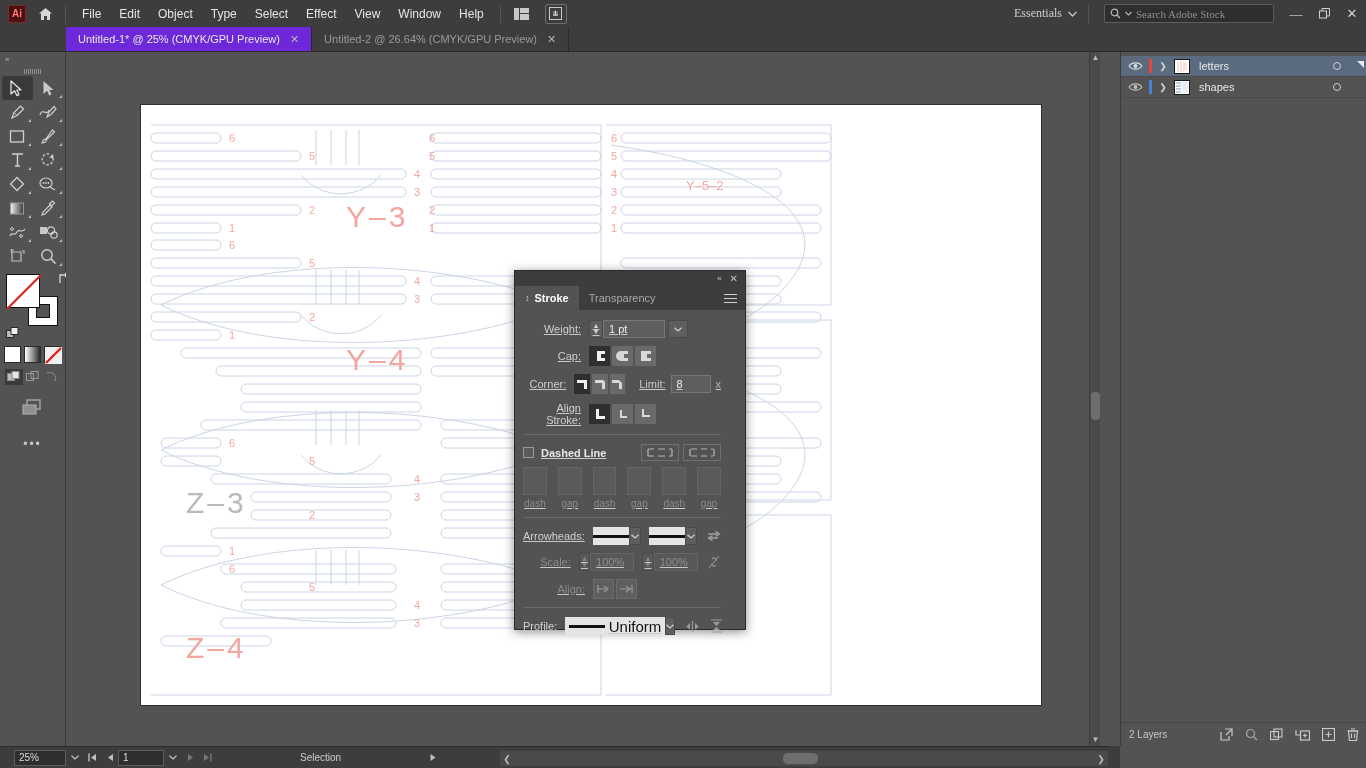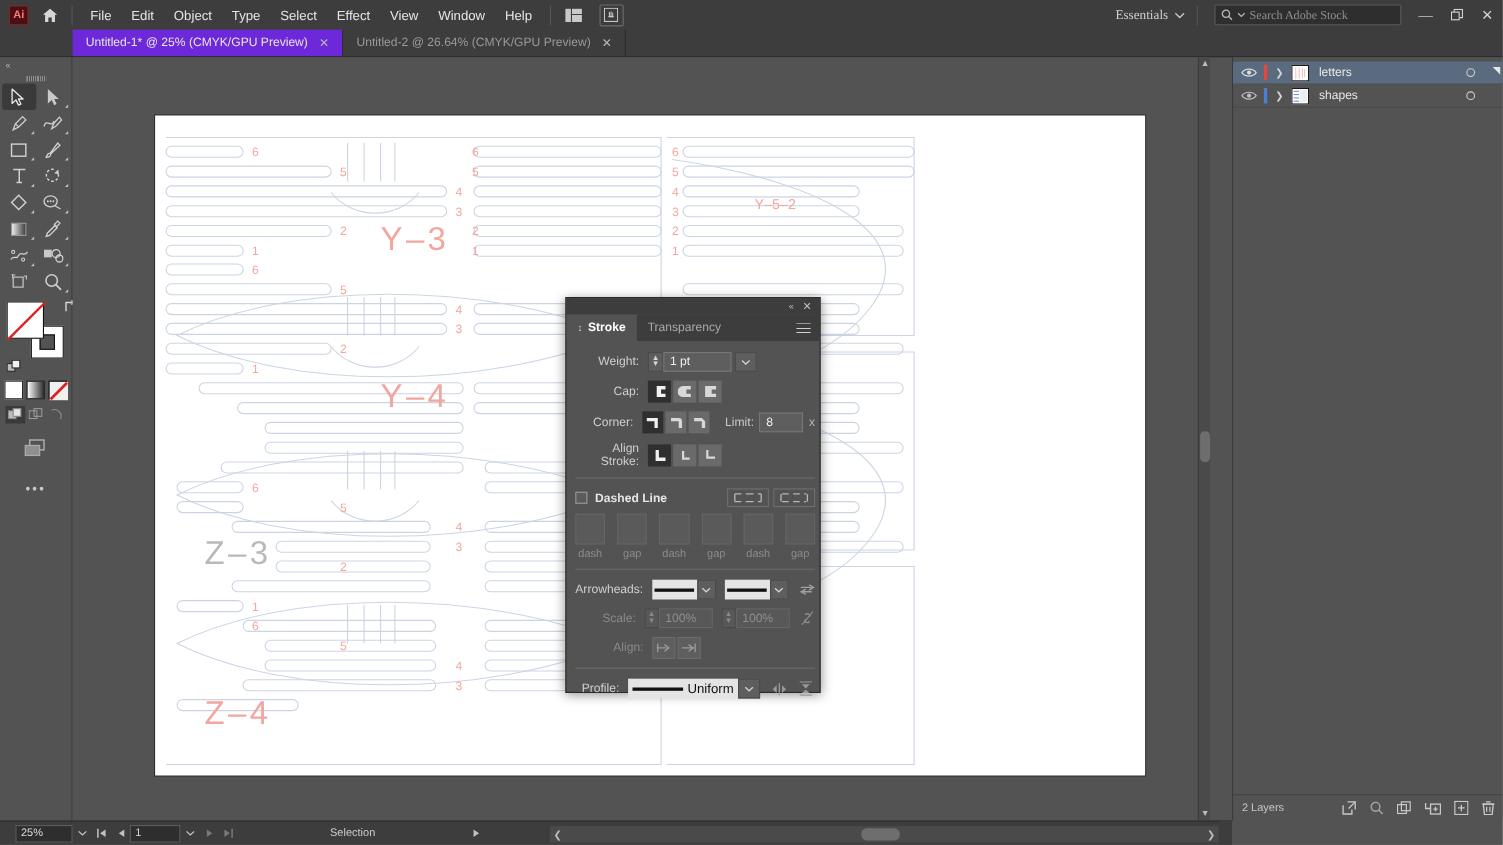--- a/index.html
+++ b/index.html
@@ -84,21 +84,21 @@
   .stroke-panel{position:absolute;left:514px;top:270px;width:232px;height:360px;background:#535353;border:1px solid #2b2b2b;
     box-shadow:0 2px 10px rgba(0,0,0,.45);}
   .sp-bar{height:15px;background:#3d3d3d;display:flex;align-items:center;justify-content:flex-end;gap:8px;padding-right:7px;color:#c0c0c0;font-size:8px;}
   .sp-tabs{height:24px;background:#3d3d3d;display:flex;align-items:stretch;position:relative;}
   .sp-tab{display:flex;align-items:center;padding:0 10px;font-size:11px;}
   .sp-tab.active{background:#535353;color:#fff;font-weight:bold;}
   .sp-tab.idle{color:#a9a9a9;}
   .sp-tab .dbl{margin-right:5px;font-size:9px;color:#d0d0d0;}
   .sp-menu{margin-left:auto;display:flex;align-items:center;padding:0 8px;}
   .sp-menu b{display:block;width:13px;height:9px;background:repeating-linear-gradient(to bottom,#d0d0d0 0 1px,transparent 1px 4px);}
-  .sp-body{padding:10px 4px 0 8px;}
+  .sp-body{padding:10px 24px 0 8px;text-decoration:underline;}
   .row{display:flex;align-items:center;margin-bottom:8px;}
   .lbl{width:58px;text-align:right;margin-right:8px;color:#cfcfcf;font-size:11px;}
   .lbl.dim{color:#8a8a8a;}
   .stepper{width:14px;height:18px;display:flex;flex-direction:column;align-items:center;justify-content:center;color:#d7d7d7;font-size:7px;line-height:6px;
     background:#5e5e5e;border:1px solid #4a4a4a;}
   .stepper.dim{color:#8a8a8a;background:#585858;}
   .field{height:18px;background:#5e5e5e;border:1px solid #777;color:#efefef;font-size:11px;display:flex;align-items:center;padding:0 5px;}
   .field.dim{color:#8f8f8f;border-color:#656565;background:#585858;}
   .drop{width:20px;height:18px;background:#5e5e5e;border:1px solid #4a4a4a;display:flex;align-items:center;justify-content:center;color:#d2d2d2;font-size:9px;}
   .ibtn{width:21px;height:20px;background:#b9b9b9;display:flex;align-items:center;justify-content:center;margin-right:2px;}
@@ -108,21 +108,21 @@
   .hr{height:1px;background:#6a6a6a;margin:8px 0 9px;}
   .chk{width:11px;height:11px;border:1px solid #9a9a9a;background:#5b5b5b;margin-right:7px;}
   .dashbtn{width:38px;height:17px;border:1px solid #6f6f6f;display:flex;align-items:center;justify-content:center;}
   .dashgrid{display:flex;gap:11px;margin-top:6px;}
   .dashcell{width:34px;}
   .dashcell .bx{height:28px;background:#5a5a5a;border:1px solid #656565;}
   .dashcell .cap{text-align:center;color:#8c8c8c;font-size:10px;margin-top:3px;}
   .arrowsel{width:48px;height:18px;background:#e4e4e4;display:flex;align-items:center;justify-content:center;}
   .arrowsel b{display:block;width:36px;height:3px;background:#111;}
   .swapico{margin-left:10px;color:#9a9a9a;}
-  .profsel{width:100px;height:18px;background:#e4e4e4;display:flex;align-items:center;gap:4px;padding:0 4px;color:#111;font-size:12px;}
+  .profsel{width:100px;height:18px;background:#e4e4e4;display:flex;align-items:center;gap:4px;padding:0 4px;color:#111;font-size:15px;}
   .profsel b{display:block;width:48px;height:3px;background:#111;}
 
   
   .rightpanel{position:absolute;left:1120px;top:52px;width:246px;height:694px;background:#535353;border-left:1px solid #3b3b3b;}
   .rp-tabs{height:26px;background:#3d3d3d;display:flex;align-items:stretch;}
   .rp-tab{display:flex;align-items:center;padding:0 11px;font-size:11px;color:#a9a9a9;}
   .rp-tab.active{background:#535353;color:#fff;font-weight:bold;}
   .rp-menu{margin-left:auto;display:flex;align-items:center;padding:0 9px;}
   .rp-menu b{display:block;width:13px;height:9px;background:repeating-linear-gradient(to bottom,#d0d0d0 0 1px,transparent 1px 4px);}
   .layerlist{margin-top:4px;}

